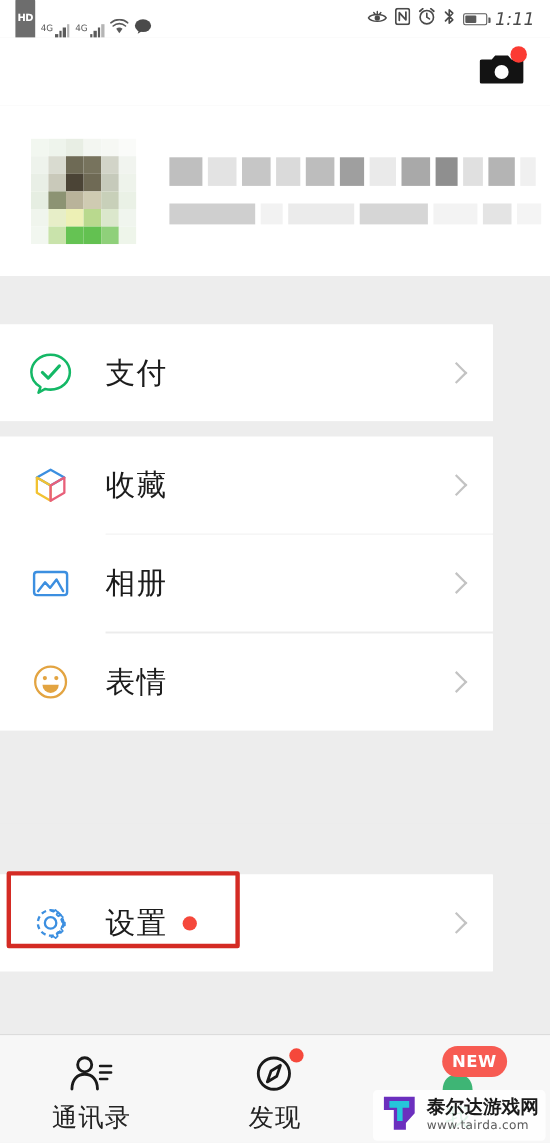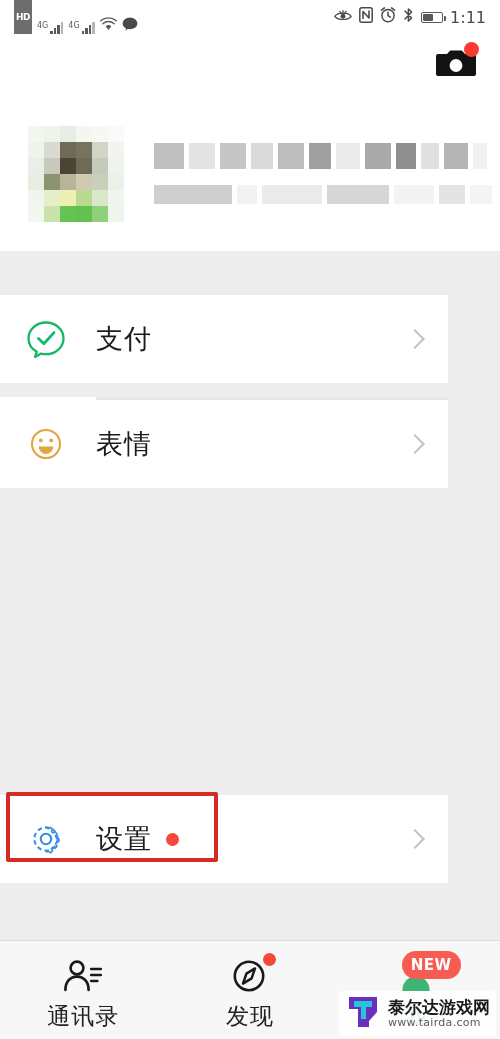--- a/index.html
+++ b/index.html
@@ -24,21 +24,21 @@
     border-radius:2px; padding:14px 2px; line-height:9px; letter-spacing:-0.5px;
   }
   .sig{ display:flex; gap:2px; }
   .sig .g{ font-size:8px; line-height:8px; margin-bottom:6px; color:#5a5a5a; }
   .bars{ display:flex; align-items:flex-end; gap:1px; height:13px; }
   .bars i{ width:2.5px; background:#5a5a5a; display:block; }
   .bars i:nth-child(1){ height:4px; }
   .bars i:nth-child(2){ height:7px; }
   .bars i:nth-child(3){ height:10px; }
   .bars i:nth-child(4){ height:13px; background:#b5b5b5; }
-  .clock-txt{ font-size:16px; color:#4a4a4a; letter-spacing:0px; }
+  .clock-txt{ font-size:16px; color:#4a4a4a; letter-spacing:0px;font-style:italic; }
   .batt{
     width:22px; height:11px; border:1.5px solid #5a5a5a; border-radius:2px;
     position:relative; display:flex; align-items:center; padding:1px;
   }
   .batt::after{
     content:""; position:absolute; right:-4px; top:3px; width:2px; height:5px;
     background:#5a5a5a; border-radius:0 1px 1px 0;
   }
   .batt i{ display:block; height:100%; width:55%; background:#5a5a5a; border-radius:1px; }
 
@@ -299,22 +299,43 @@
       </span>
       <span class="lbl">支付</span>
       <span class="chev"></span>
     </div>
   </div>
 
   <div class="gap" style="position:absolute; top:383px; height:14px;"></div>
 
   <div class="group" style="position:absolute; top:397px;">
 
+    <div class="row">
+      <span class="ico">
+        <svg width="40" height="40" viewBox="0 0 40 40">
+          <path d="M20 6 L32.5 13.2 L20 20.4 L7.5 13.2 Z" fill="none" stroke="#3c8fe0" stroke-width="2.1" stroke-linejoin="round"></path>
+          <path d="M7.5 13.2 L7.5 27 L20 34.2 L20 20.4 Z" fill="none" stroke="#f2c231" stroke-width="2.1" stroke-linejoin="round"></path>
+          <path d="M32.5 13.2 L32.5 27 L20 34.2 L20 20.4 Z" fill="none" stroke="#e8607a" stroke-width="2.1" stroke-linejoin="round"></path>
+        </svg>
+      </span>
+      <span class="lbl">收藏</span>
+      <span class="chev"></span>
+    </div>
     <div class="divider"></div>
 
+    <div class="row">
+      <span class="ico">
+        <svg width="40" height="40" viewBox="0 0 40 40">
+          <rect x="5" y="10" width="30" height="21" rx="2.6" fill="none" stroke="#3c8fe0" stroke-width="2.2"></rect>
+          <path d="M8.6 27.4 L15 19.4 L19.6 24.4 L25.4 16.8 L31.4 27.4" fill="none" stroke="#3c8fe0" stroke-width="2.2" stroke-linecap="round" stroke-linejoin="round"></path>
+        </svg>
+      </span>
+      <span class="lbl">相册</span>
+      <span class="chev"></span>
+    </div>
     <div class="divider"></div>
 
     <div class="divider"></div>
 
     <div class="row">
       <span class="ico">
         <svg width="40" height="40" viewBox="0 0 40 40">
           <circle cx="20" cy="20" r="14" fill="none" stroke="#e3a441" stroke-width="2.1"></circle>
           <circle cx="14.8" cy="16.4" r="1.9" fill="#e3a441"></circle>
           <circle cx="25.2" cy="16.4" r="1.9" fill="#e3a441"></circle>

